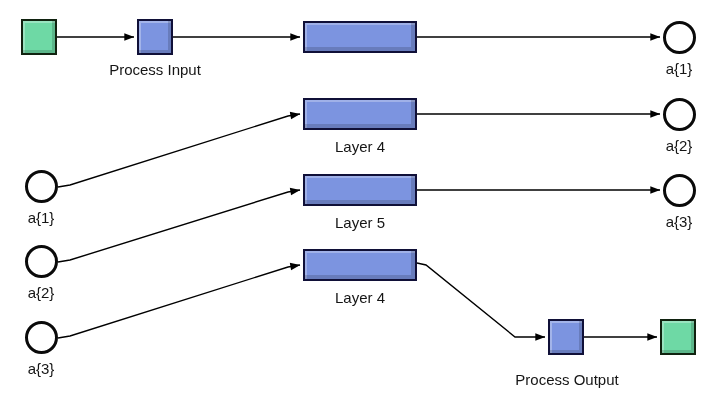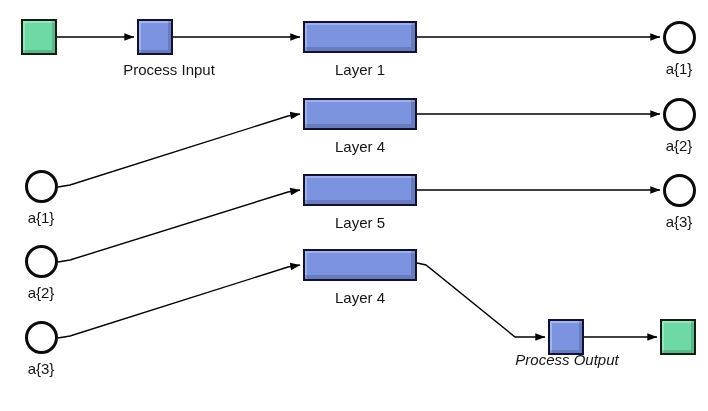--- a/index.html
+++ b/index.html
@@ -98,24 +98,23 @@
 
       <path d="M417,263 L426,265 L515,337 L545,337" marker-end="url(#ah)"></path>
 
       <path d="M584,337 L657,337" marker-end="url(#ah)"></path>
     </g>
   </svg>
 
   <div class="node sq green" style="left:21px; top:19px; width:36px; height:36px;"></div>
 
   <div class="node sq blue" style="left:137px; top:19px; width:36px; height:36px;"></div>
-  <div class="label" style="left:89px; top:62px; width:160px;">Process Input</div>
+  <div class="label" style="left:75px; top:62px; width:160px;">Process Input</div>
 
   <div class="node layer-rect" style="left:303px; top:21px; width:114px; height:32px;"></div>
-  <div class="label" style="left:300px; top:62px; width:120px;">Layer 1</div>
 
   <div class="node circle" style="left:663px; top:21px; width:33px; height:33px;"></div>
   <div class="label" style="left:639px; top:61px; width:80px;">a{1}</div>
 
   <div class="node layer-rect" style="left:303px; top:98px; width:114px; height:32px;"></div>
   <div class="label" style="left:300px; top:139px; width:120px;">Layer 4</div>
 
   <div class="node circle" style="left:663px; top:98px; width:33px; height:33px;"></div>
   <div class="label" style="left:639px; top:138px; width:80px;">a{2}</div>
 
@@ -131,17 +130,17 @@
   <div class="node circle" style="left:25px; top:245px; width:33px; height:33px;"></div>
   <div class="label" style="left:1px; top:285px; width:80px;">a{2}</div>
 
   <div class="node layer-rect" style="left:303px; top:249px; width:114px; height:32px;"></div>
   <div class="label" style="left:300px; top:290px; width:120px;text-align:center;">Layer 4</div>
 
   <div class="node circle" style="left:25px; top:321px; width:33px; height:33px;"></div>
   <div class="label" style="left:1px; top:361px; width:80px;">a{3}</div>
 
   <div class="node sq blue" style="left:548px; top:319px; width:36px; height:36px;"></div>
-  <div class="label" style="left:487px; top:352px; width:160px;font-style:italic;">Process Output</div>
+  <div class="label" style="left:487px; top:372px; width:160px;">Process Output</div>
 
   <div class="node sq green" style="left:660px; top:319px; width:36px; height:36px;"></div>
 
 </div>
 
 </body></html>

